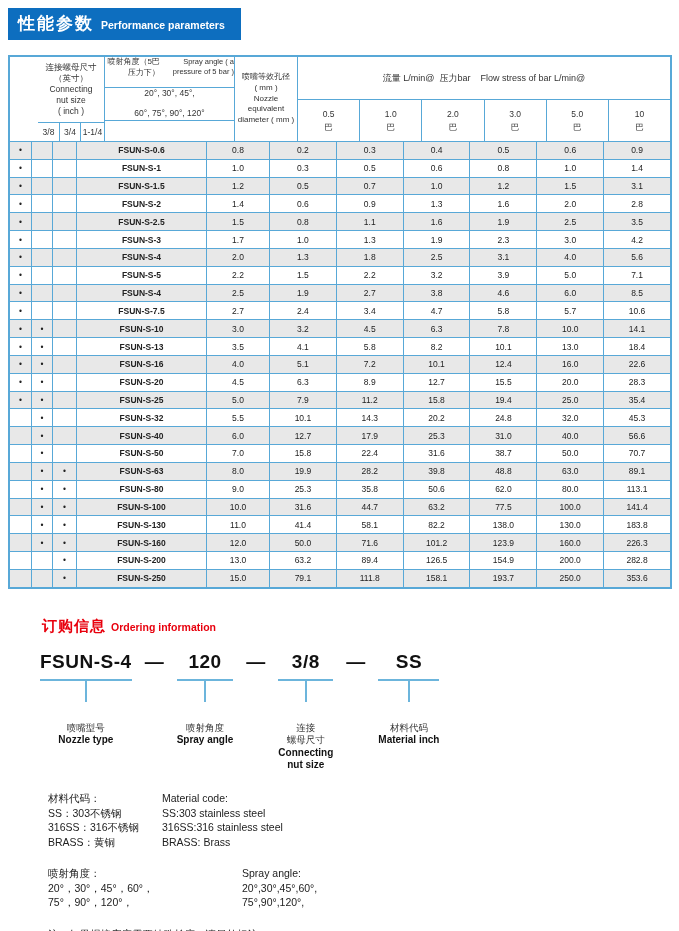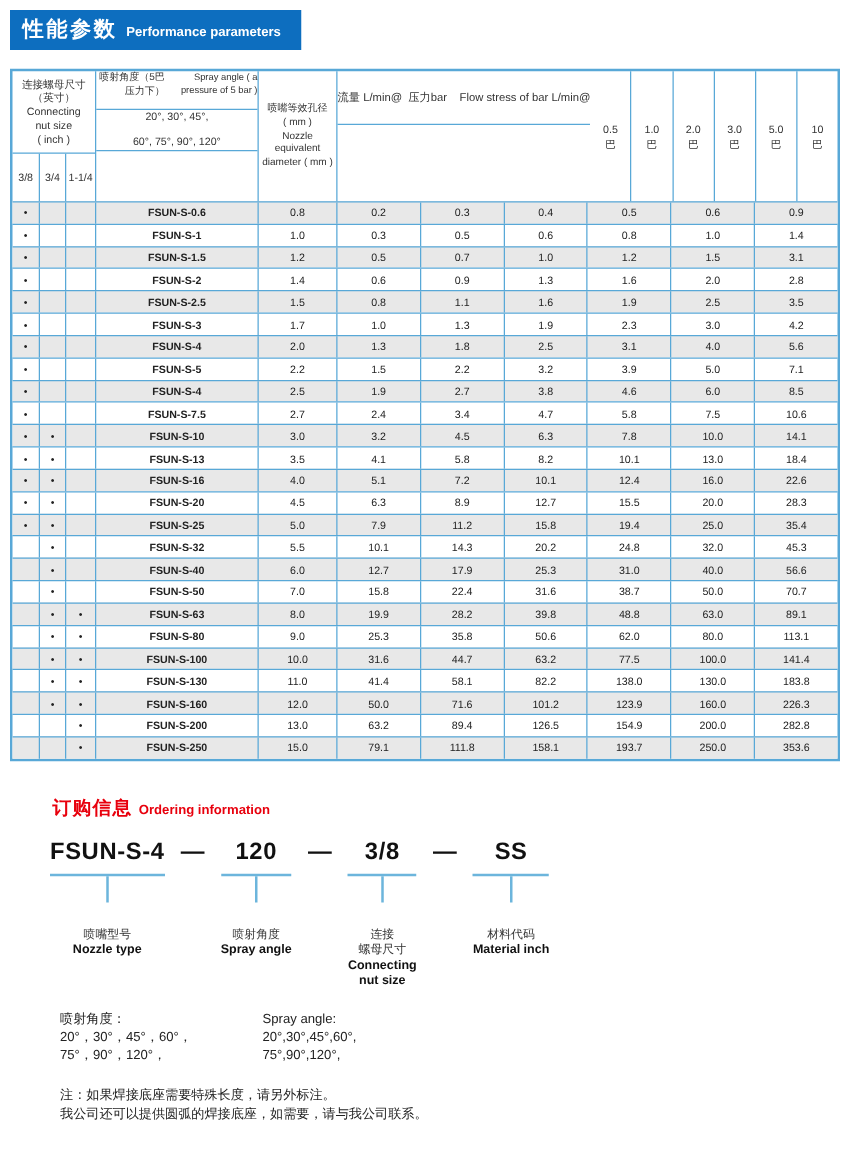--- a/index.html
+++ b/index.html
@@ -23,21 +23,21 @@
   .title-badge .zh { font-size:17px; font-weight:bold; letter-spacing:2px; }
   .title-badge .en { font-size:10.5px; font-weight:bold; margin-left:7px; }
 
   
   .perf-table {
     margin:15px 0 0 8px;
     width:664px;
     border:2px solid var(--border-blue,#58a8d7);
     background:#fff;
   }
-  .thead { display:flex; height:104px; color:#333; }
+  .thead { display:flex; height:84px; color:#333;padding-left:28px; }
   .thead .bd-r { border-right:1px solid var(--border-blue,#58a8d7); }
   .h-nut { width:67px; display:flex; flex-direction:column; }
   .h-nut-text {
     height:65px; display:flex; flex-direction:column;
     align-items:center; justify-content:center;
     font-size:8.5px; line-height:1.3; text-align:center;
   }
   .h-nut-cols { flex:1; border-top:1px solid var(--border-blue,#58a8d7); display:flex; }
   .h-nut-col {
     border-right:1px solid var(--border-blue,#58a8d7);
@@ -54,21 +54,21 @@
   .h-angles {
     height:33px; border-bottom:1px solid var(--border-blue,#58a8d7);
     display:flex; flex-direction:column; justify-content:space-between; text-align:center;
     font-size:8.5px; line-height:1.4;
   }
   .h-nozzle { flex:1; display:flex; align-items:center; justify-content:center; font-size:9px; white-space:pre; }
   .h-diam {
     width:63px; display:flex; flex-direction:column; align-items:center; justify-content:center;
     font-size:8px; line-height:1.35; text-align:center;
   }
-  .h-flow { flex:1; display:flex; }
+  .h-flow { flex:1; display:flex; flex-direction:column; }
   .h-flow-title {
     height:43px; border-bottom:1px solid var(--border-blue,#58a8d7);
     display:flex; align-items:center; justify-content:center; font-size:9px; white-space:pre;
   }
   .h-flow-cols { flex:1; display:flex; }
   .h-press {
     flex:1; border-right:1px solid var(--border-blue,#58a8d7);
     display:flex; flex-direction:column; align-items:center; justify-content:center;
     font-size:8.5px; line-height:1.45;
   }
@@ -98,21 +98,21 @@
   .code-text { font-size:19px; font-weight:bold; color:#111; letter-spacing:0.5px; line-height:1.1; }
   .code-dash { font-size:19px; font-weight:bold; color:#111; margin:0 13px; line-height:1.1; }
   .t-bar { align-self:stretch; height:2px; background:var(--connector-blue,#6cb5dc); margin-top:6px; }
   .t-stem { width:2px; height:21px; background:var(--connector-blue,#6cb5dc); }
   .lbl-zh { margin-top:20px; font-size:9.5px; color:#333; line-height:1.35; text-align:center; }
   .lbl-en { font-size:10px; font-weight:bold; color:#111; line-height:1.2; text-align:center; }
 
   .two-col { display:flex; font-size:10.5px; color:#222; line-height:1.38; }
   .mat-block { margin:20px 0 0 48px; }
   .mat-zh { width:114px; }
-  .spray-block { margin:17px 0 0 48px; }
+  .spray-block { margin:17px 0 0 48px;gap:32px; }
   .spray-zh { width:162px; }
   .notes-zh { margin:17px 0 0 48px; font-size:10.5px; color:#222; line-height:1.5; }
 </style>
 </head>
 <body>
 
 <div class="page">
 
   
   <div class="title-badge">
@@ -304,21 +304,21 @@
         <div class="trow">
           <div class="c c-dot1">•</div>
           <div class="c c-dot2"></div>
           <div class="c c-dot3"></div>
           <div class="c c-model">FSUN-S-7.5</div>
           <div class="c c-diam">2.7</div>
           <div class="c c-flow">2.4</div>
           <div class="c c-flow">3.4</div>
           <div class="c c-flow">4.7</div>
           <div class="c c-flow">5.8</div>
-          <div class="c c-flow">7.5</div>
+          <div class="c c-flow">5.7</div>
           <div class="c c-flow">10.6</div>
         </div>
         <div class="trow odd">
           <div class="c c-dot1">•</div>
           <div class="c c-dot2">•</div>
           <div class="c c-dot3"></div>
           <div class="c c-model">FSUN-S-10</div>
           <div class="c c-diam">3.0</div>
           <div class="c c-flow">3.2</div>
           <div class="c c-flow">4.5</div>
@@ -562,20 +562,34 @@
         <div class="t-stem"></div>
         <div class="lbl-zh">
           <div>材料代码</div>
         </div>
         <div class="lbl-en">
           <div>Material inch</div>
         </div>
       </div>
     </div>
 
+  <div class="two-col mat-block">
+    <div class="mat-zh" id="mat-zh">
+        <div>材料代码：</div>
+        <div>SS：303不锈钢</div>
+        <div>316SS：316不锈钢</div>
+        <div>BRASS：黄铜</div>
+      </div>
+    <div id="mat-en">
+        <div>Material code:</div>
+        <div>SS:303 stainless steel</div>
+        <div>316SS:316 stainless steel</div>
+        <div>BRASS: Brass</div>
+      </div>
+  </div>
 
   <div class="two-col spray-block">
     <div class="spray-zh" id="spray-zh">
         <div>喷射角度：</div>
         <div>20°，30°，45°，60°，</div>
         <div>75°，90°，120°，</div>
       </div>
     <div id="spray-en">
         <div>Spray angle:</div>
         <div>20°,30°,45°,60°,</div>

